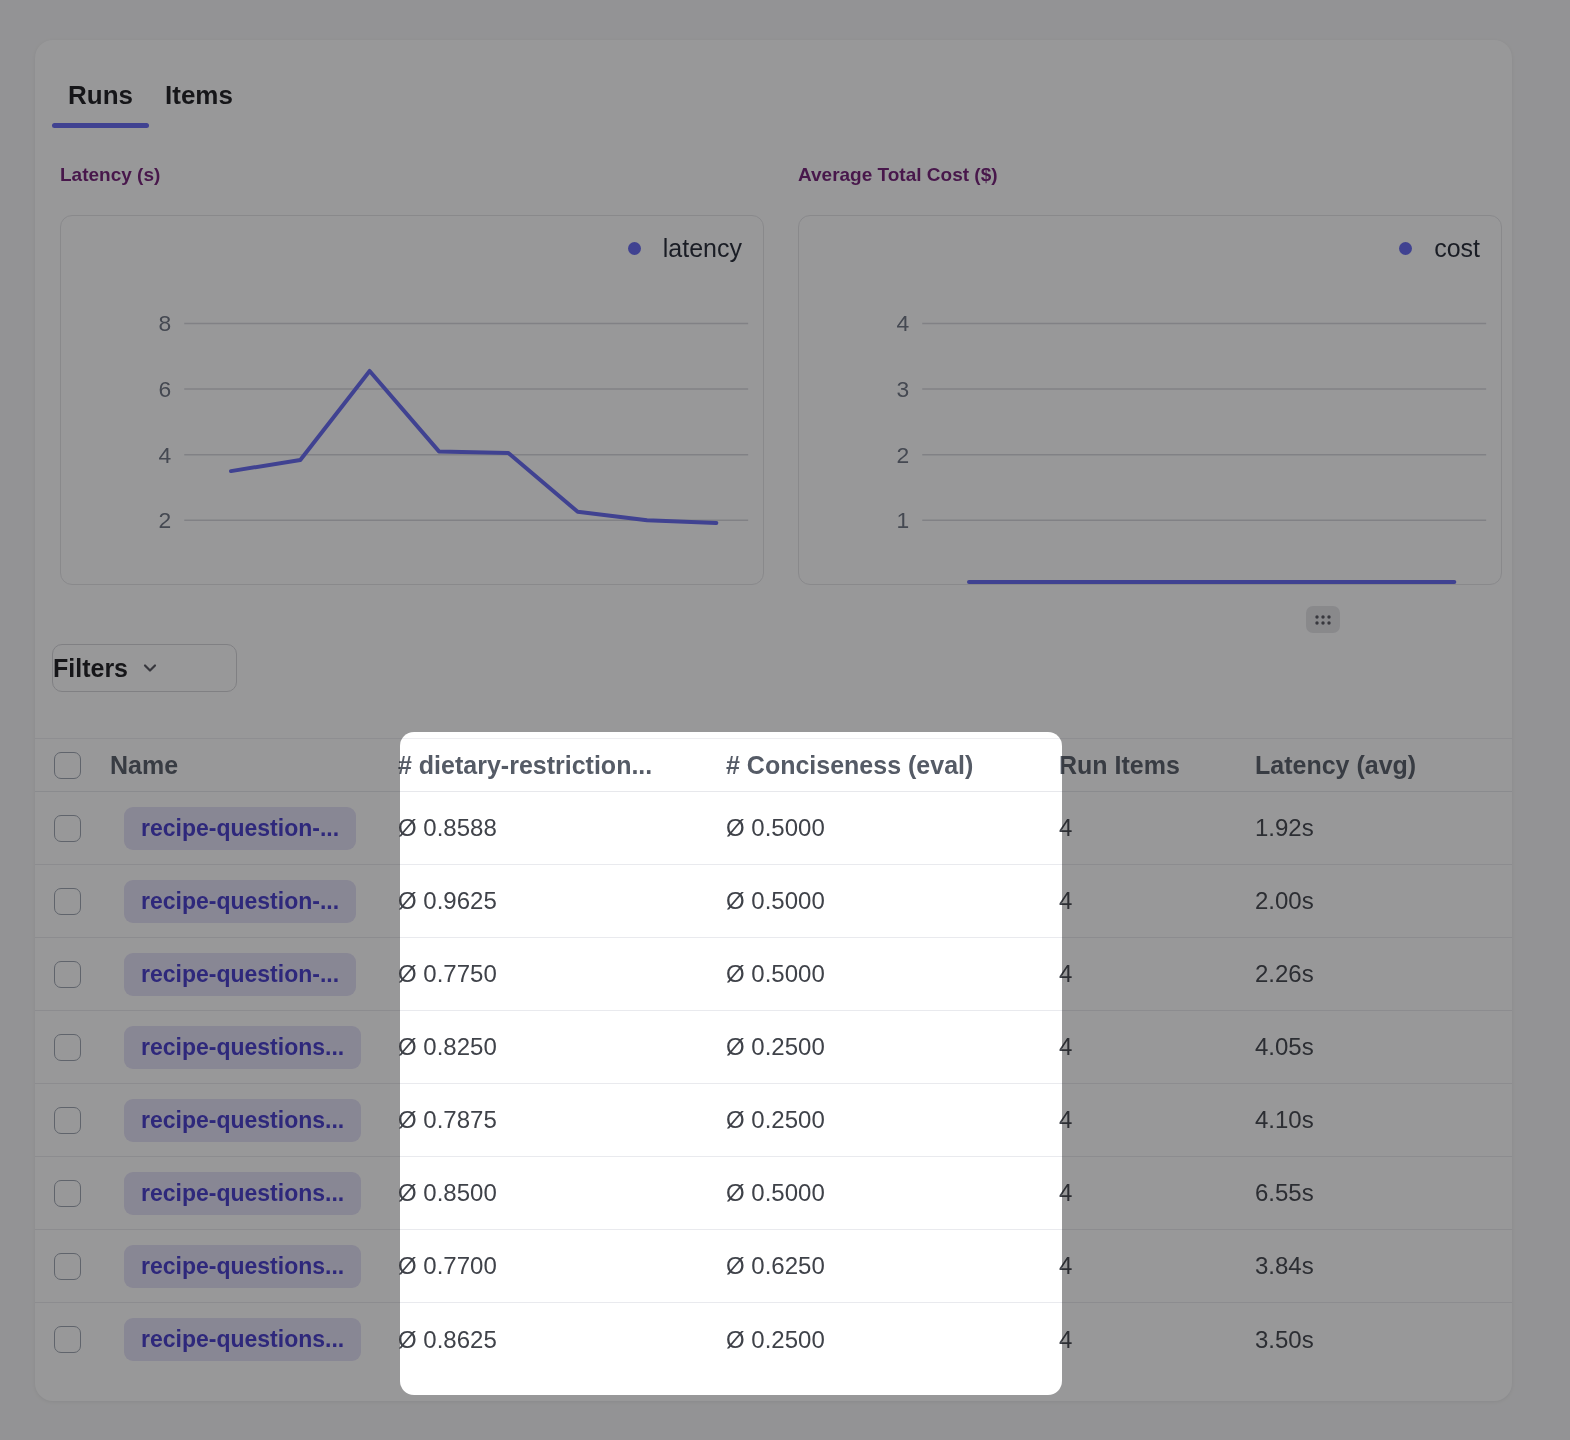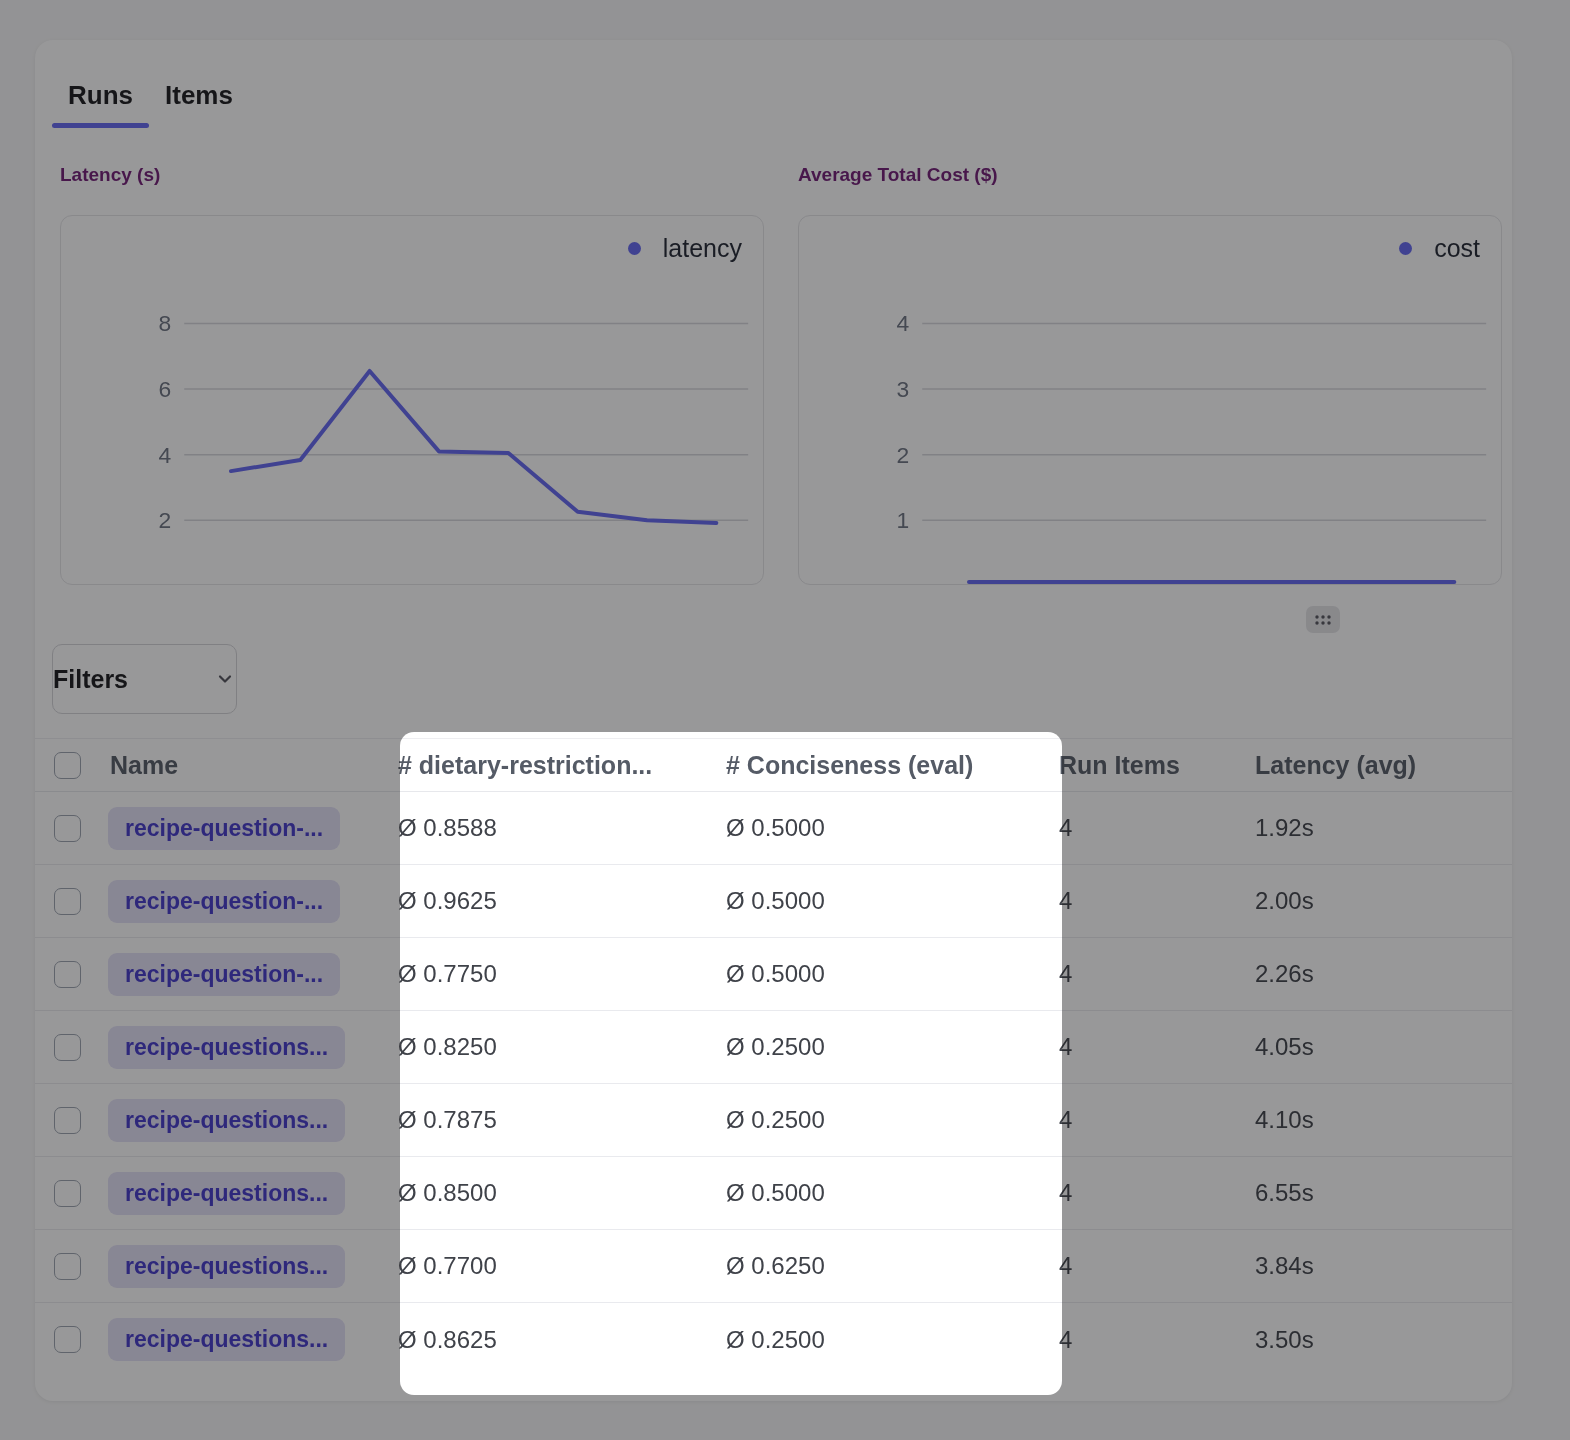--- a/index.html
+++ b/index.html
@@ -22,33 +22,33 @@
   .panel-cost{left:763px;top:175px}
   .panel svg.chart{position:absolute;left:0;top:0;width:100%;height:100%}
   .legend{position:absolute;top:18px;right:21px;display:flex;align-items:center;gap:22px;font-size:25px;color:#1f2430}
   .legend-dot{width:13px;height:13px;border-radius:50%;background:var(--accent,#6366f1)}
   .tick{fill:#6b7280;font-size:23px;font-family:"Liberation Sans","DejaVu Sans",sans-serif}
 
   
   .handle{position:absolute;left:1271px;top:566px;width:34px;height:27px;background:#e4e4e7;border-radius:7px;display:flex;align-items:center;justify-content:center;cursor:grab}
 
   
-  .filters-btn{position:absolute;left:17px;top:604px;width:185px;height:70px;border:1px solid #d4d4d8;border-radius:10px;background:#fff;display:flex;align-items:center;justify-content:space-between;gap:11px;font-size:25px;font-weight:600;color:#18181b;font-family:inherit;cursor:pointer}
+  .filters-btn{position:absolute;left:17px;top:604px;width:185px;height:48px;border:1px solid #d4d4d8;border-radius:10px;background:#fff;display:flex;align-items:center;justify-content:flex-start;gap:11px;font-size:25px;font-weight:600;color:#18181b;font-family:inherit;cursor:pointer}
 
   
   .table{position:absolute;left:0;right:0;top:698px}
   .thead,.trow{display:grid;grid-template-columns:56px 307px 328px 333px 196px 1fr;align-items:center}
   .thead{height:54px;border-top:1px solid #eeeef1;border-bottom:1px solid #e7e8ec;background:#fff}
   .trow{height:73px;border-bottom:1px solid #e9eaee;background:#fff}
   .trow:last-child{border-bottom:none}
   .th{font-size:25px;font-weight:600;color:#555b66;white-space:nowrap;overflow:hidden}
   .th-name{padding-left:19px}
   .cell-check{display:flex;align-items:center;height:100%}
   .checkbox{width:27px;height:27px;border:1.5px solid #9ca3af;border-radius:7px;background:#fff;margin-left:19px;display:inline-block;cursor:pointer}
-  .pill{display:inline-block;margin-left:17px;padding:8px 17px;background:var(--pill-bg,#e3e0f7);color:var(--pill-text,#4338ca);font-size:23px;font-weight:700;border-radius:9px;white-space:nowrap;cursor:pointer}
+  .pill{display:inline-block;margin-left:33px;padding:8px 17px;background:var(--pill-bg,#e3e0f7);color:var(--pill-text,#4338ca);font-size:23px;font-weight:700;border-radius:9px;white-space:nowrap;cursor:pointer}
   .val{font-size:24px;color:#3f4249;white-space:nowrap}
 
   
   .spotlight{position:absolute;left:400px;top:732px;width:662px;height:663px;border-radius:14px;box-shadow:0 0 0 4000px rgba(20,20,23,0.44);pointer-events:none;z-index:40}
 </style>
 </head>
 <body>
 
 <div class="page">
   <div class="card">

